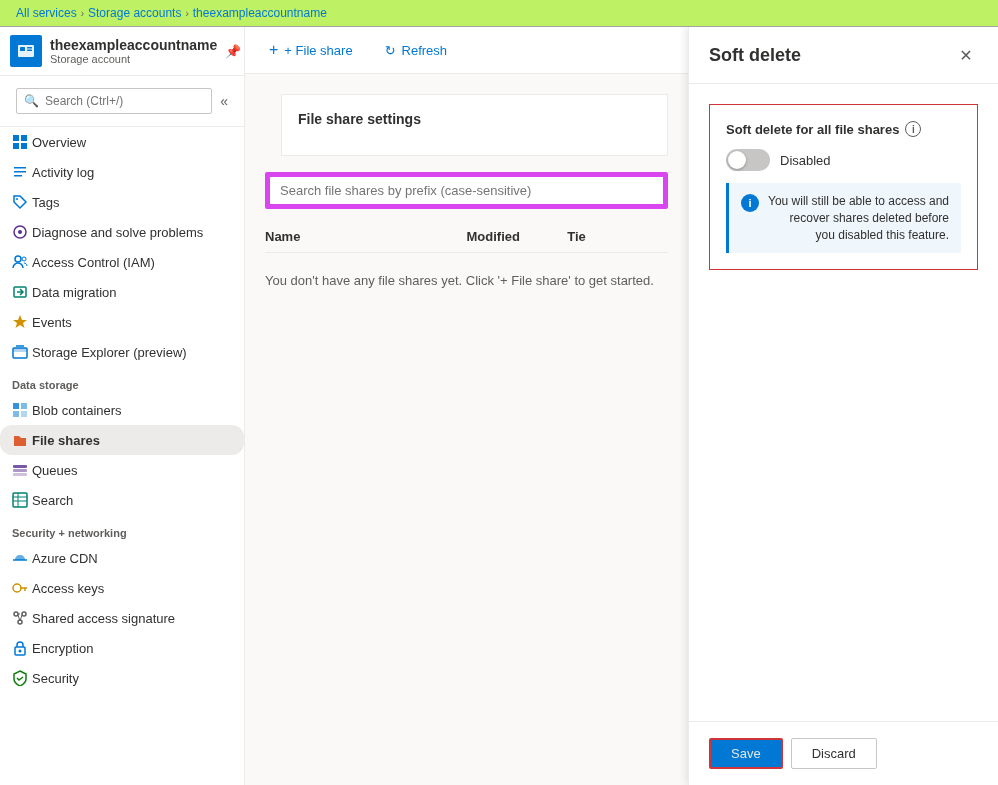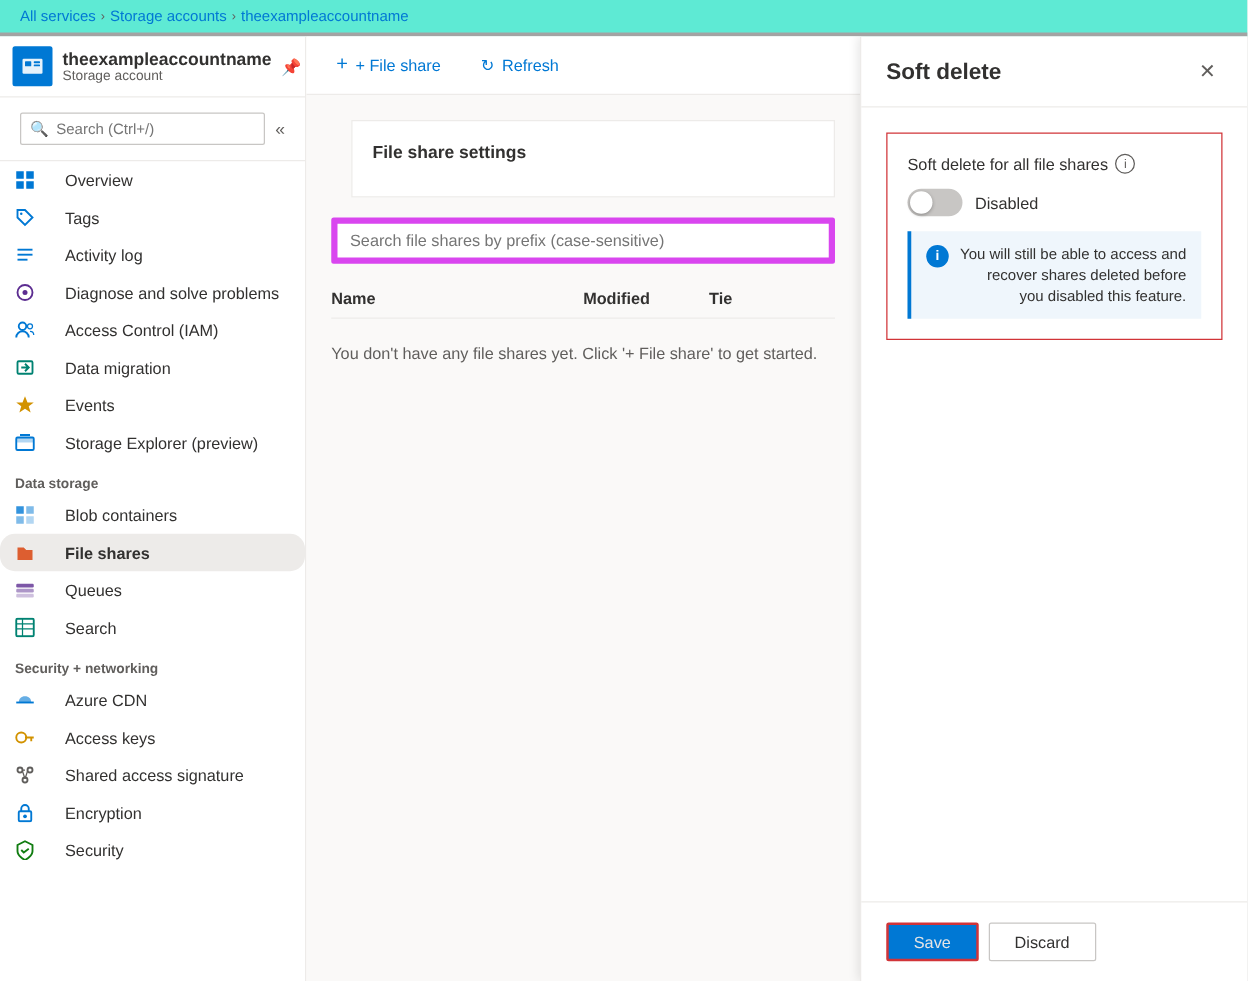--- a/index.html
+++ b/index.html
@@ -1,23 +1,23 @@
 <!DOCTYPE html>
 <html><head>
   <meta charset="utf-8">
   <style>
     * { box-sizing: border-box; margin: 0; padding: 0; }
     body { font-family: 'Segoe UI', Arial, sans-serif; font-size: 13px; background: #f3f2f1; color: #323130; display: flex; flex-direction: column; height: 785px; overflow: hidden; }
 
     .breadcrumb-bar {
-      background: #5eead4;
+      background: #bef264;
       padding: 6px 16px;
       font-size: 12px;
       color: #0078d4;
-      border-bottom: 3px solid #a3a3a3;
+      border-bottom: 1px solid #a3a3a3;
       display: flex;
       align-items: center;
       gap: 4px;
     }
     .breadcrumb-bar span { color: #605e5c; }
     .breadcrumb-bar a { color: #0078d4; text-decoration: none; cursor: pointer; }
     .chevron { color: #605e5c; font-size: 10px; }
 
     .main-container {
       display: flex;
@@ -108,21 +108,21 @@
     .sidebar-scroll {
       flex: 1;
       overflow-y: auto;
     }
 
     .nav-item {
       display: flex;
       align-items: center;
       padding: 7px 12px;
       cursor: pointer;
-      gap: 24px;
+      gap: 4px;
       color: #323130;
       font-size: 13px;
     }
     .nav-item.active { background: #edebe9; font-weight: 600; }
 
     .nav-icon {
       width: 16px;
       height: 16px;
       display: flex;
       align-items: center;
@@ -285,21 +285,21 @@
       border: 1px solid #d13438;
       padding: 16px;
       margin-bottom: 16px;
     }
 
     .soft-delete-label {
       display: flex;
       align-items: center;
       gap: 6px;
       font-size: 13px;
-      font-weight: 400;
+      font-weight: 700;
       margin-bottom: 12px;
       color: #323130;
     }
 
     .info-circle {
       width: 16px;
       height: 16px;
       border: 1px solid #605e5c;
       border-radius: 50%;
       display: flex;
@@ -455,35 +455,35 @@
               <rect x="9" y="1" width="6" height="6" fill="#0078d4"></rect>
               <rect x="1" y="9" width="6" height="6" fill="#0078d4"></rect>
               <rect x="9" y="9" width="6" height="6" fill="#0078d4"></rect>
             </svg>
         </span>
         <span>Overview</span>
       </div>
       <div class="nav-item">
         <span class="nav-icon">
           <svg width="16" height="16" viewBox="0 0 16 16">
-              <path d="M2 2h6l6 6-6 6-6-6V2z" fill="none" stroke="#0078d4" stroke-width="1.5"></path>
-              <circle cx="5" cy="5" r="1" fill="#0078d4"></circle>
-            </svg>
-        </span>
-        <span>Tags</span>
-      </div>
-      <div class="nav-item">
-        <span class="nav-icon">
-          <svg width="16" height="16" viewBox="0 0 16 16">
               <rect x="2" y="3" width="12" height="1.5" fill="#0078d4"></rect>
               <rect x="2" y="7" width="12" height="1.5" fill="#0078d4"></rect>
               <rect x="2" y="11" width="8" height="1.5" fill="#0078d4"></rect>
             </svg>
         </span>
         <span>Activity log</span>
+      </div>
+      <div class="nav-item">
+        <span class="nav-icon">
+          <svg width="16" height="16" viewBox="0 0 16 16">
+              <path d="M2 2h6l6 6-6 6-6-6V2z" fill="none" stroke="#0078d4" stroke-width="1.5"></path>
+              <circle cx="5" cy="5" r="1" fill="#0078d4"></circle>
+            </svg>
+        </span>
+        <span>Tags</span>
       </div>
       <div class="nav-item">
         <span class="nav-icon">
           <svg width="16" height="16" viewBox="0 0 16 16">
               <circle cx="8" cy="8" r="6" fill="none" stroke="#5c2d91" stroke-width="1.5"></circle>
               <circle cx="8" cy="8" r="2" fill="#5c2d91"></circle>
             </svg>
         </span>
         <span>Diagnose and solve problems</span>
       </div>

